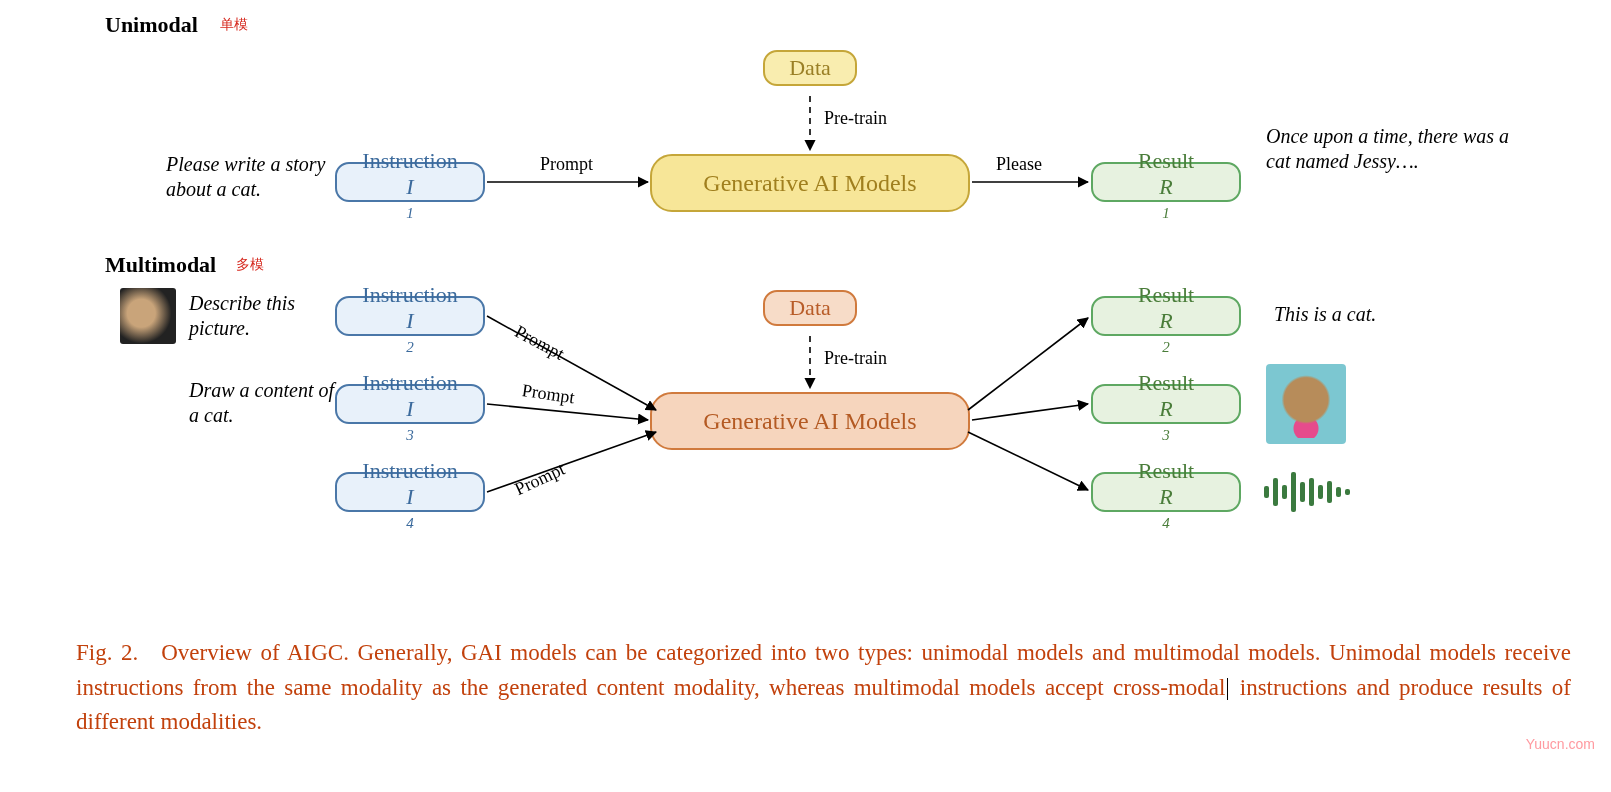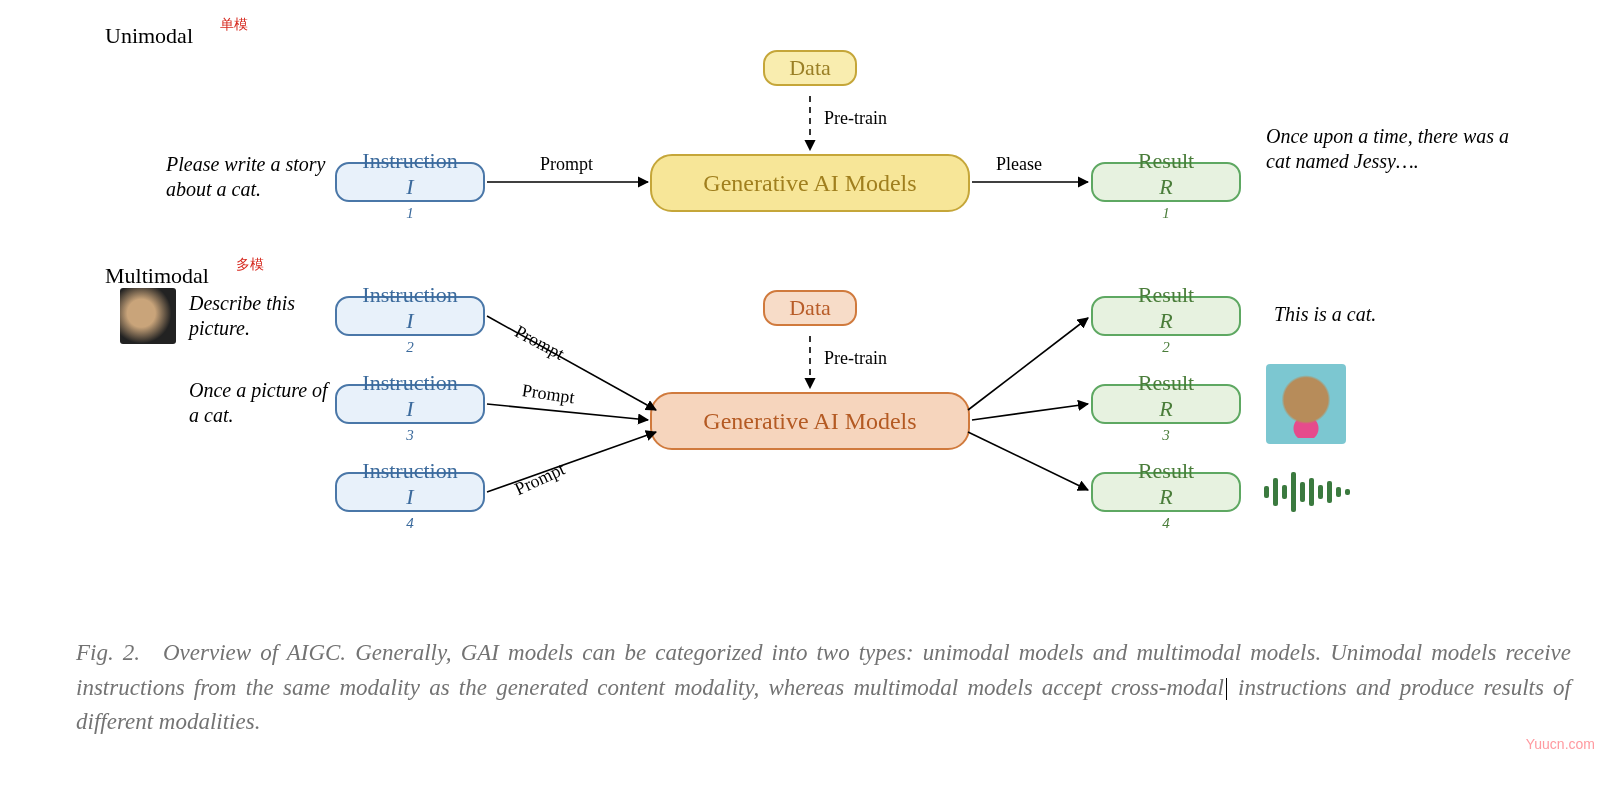--- a/index.html
+++ b/index.html
@@ -1,19 +1,19 @@
 <!DOCTYPE html>
 <html><head>
 <meta charset="utf-8">
 <style>
   * { box-sizing: border-box; }
   body { margin: 0; padding: 0; font-family: Georgia, 'Times New Roman', serif; background: #fff; color: #000; width: 1611px; }
   .canvas { position: relative; width: 1611px; height: 792px; }
 
-  .section-title { position: absolute; font-weight: normal; font-size: 22px; color: #000; margin-top: 11px; }
+  .section-title { position: absolute; font-weight: bold; font-size: 22px; color: #000; }
   .annotation { position: absolute; font-size: 14px; color: #d6291f; font-family: 'Microsoft YaHei','PingFang SC',sans-serif; }
 
   .prompt-text { position: absolute; font-style: italic; font-size: 20px; color: #000; line-height: 1.25; }
   .output-text { position: absolute; font-style: italic; font-size: 20px; color: #000; line-height: 1.25; }
 
   .node-box { position: absolute; border: 2px solid; border-radius: 14px; display: flex; align-items: center; justify-content: center; font-size: 22px; flex-direction: column; }
   .small-box { height: 40px; }
   .instr-box { background: #e8f1fa; border-color: #4a77a8; color: #3b6a9c; width: 150px; }
   .result-box { background: #e7f2e0; border-color: #5ea862; color: #4a7d3a; width: 150px; }
   .sub { font-size: 15px; position: relative; top: 5px; font-style: italic; }
@@ -22,21 +22,21 @@
   .data-box { position: absolute; border: 2px solid; border-radius: 14px; display: flex; align-items: center; justify-content: center; font-size: 22px; height: 36px; width: 94px; }
   .data-yellow { background: #f9edaf; border-color: #c5a639; color: #9a7f25; }
   .data-orange { background: #f7dcc8; border-color: #d07a3d; color: #b85c28; }
 
   .model-box { position: absolute; border: 2px solid; border-radius: 22px; display: flex; align-items: center; justify-content: center; font-size: 24px; height: 58px; width: 320px; }
   .model-yellow { background: #f7e698; border-color: #c5a639; color: #a07f1e; }
   .model-orange { background: #f6d5bd; border-color: #d07a3d; color: #b45a23; }
 
   .edge-label { position: absolute; font-size: 18px; color: #000; }
   .edge-label.rot { transform-origin: left center; }
-  .caption { position: absolute; font-size: 23px; color: #737373; line-height: 1.5; left: 76px; right: 40px; top: 636px; text-align: justify; font-style: italic; }
+  .caption { position: absolute; font-size: 23px; color: #c2410c; line-height: 1.5; left: 76px; right: 40px; top: 636px; text-align: justify; }
   .watermark { position: absolute; right: 16px; bottom: 40px; font-size: 14px; color: #ff9aa0; font-family: Arial, sans-serif; }
   .cursor-caret { display: inline-block; width: 0; height: 22px; border-left: 1px solid #000; vertical-align: middle; margin: 0 2px; }
 
   .cat-img { position: absolute; width: 56px; height: 56px; background: #222 radial-gradient(circle at 38% 45%, #c9a47a 0 30%, #222 65%); border-radius: 3px; overflow: hidden; }
   .cat-gen { position: absolute; width: 80px; height: 80px; background: linear-gradient(#7cc7d1,#7cc7d1); border-radius: 4px; overflow: hidden; }
   .cat-gen::after { content:""; position:absolute; inset:10px 10px 6px 10px; background: radial-gradient(circle at 50% 40%, #b78c5a 0 45%, transparent 50%), radial-gradient(circle at 50% 85%, #e64b8c 0 12px, transparent 13px); border-radius: 40% 40% 20% 20%; }
 
   .audio-icon { position: absolute; width: 90px; height: 44px; display: flex; align-items: center; justify-content: center; gap: 4px; }
   .audio-icon span { display: block; width: 5px; background: #3b7a3f; border-radius: 2px; }
   .audio-icon span:nth-child(1){height:12px}.audio-icon span:nth-child(2){height:28px}.audio-icon span:nth-child(3){height:14px}
@@ -86,21 +86,21 @@
   <div class="edge-label" style="left:824px; top:108px;">Pre-train</div>
 
   <div class="cat-img" style="left:120px; top:288px;"></div>
   <div class="prompt-text" style="left:189px; top:291px; width:150px;">Describe this picture.</div>
   <div class="node-box small-box instr-box" style="left:335px; top:296px;">
     <span>Instruction </span>
     <span class="var">I</span>
     <span class="sub">2</span>
   </div>
 
-  <div class="prompt-text" style="left:189px; top:378px; width:150px;">Once a picture of a cat.</div>
+  <div class="prompt-text" style="left:189px; top:378px; width:150px;">Draw a content of a cat.</div>
   <div class="node-box small-box instr-box" style="left:335px; top:384px;">
     <span>Instruction </span>
     <span class="var">I</span>
     <span class="sub">3</span>
   </div>
 
   <div class="node-box small-box instr-box" style="left:335px; top:472px;">
     <span>Instruction </span>
     <span class="var">I</span>
     <span class="sub">4</span>

